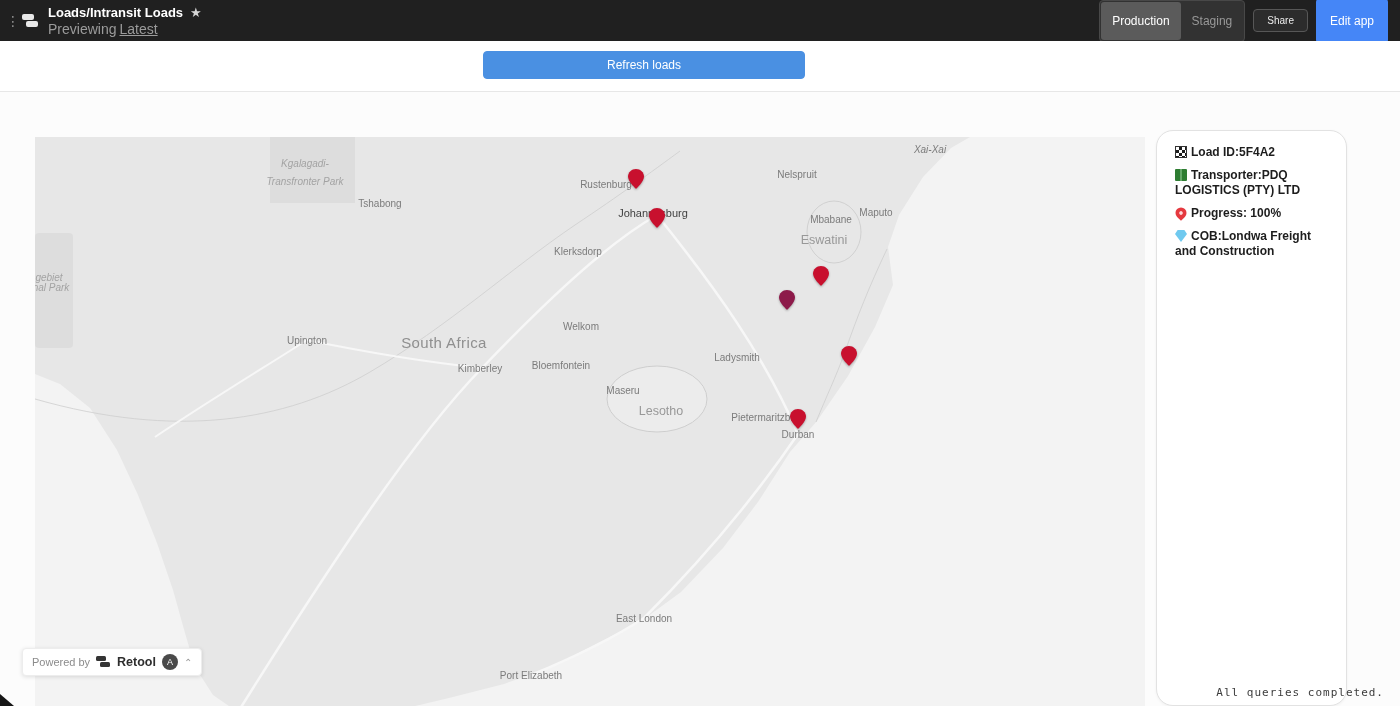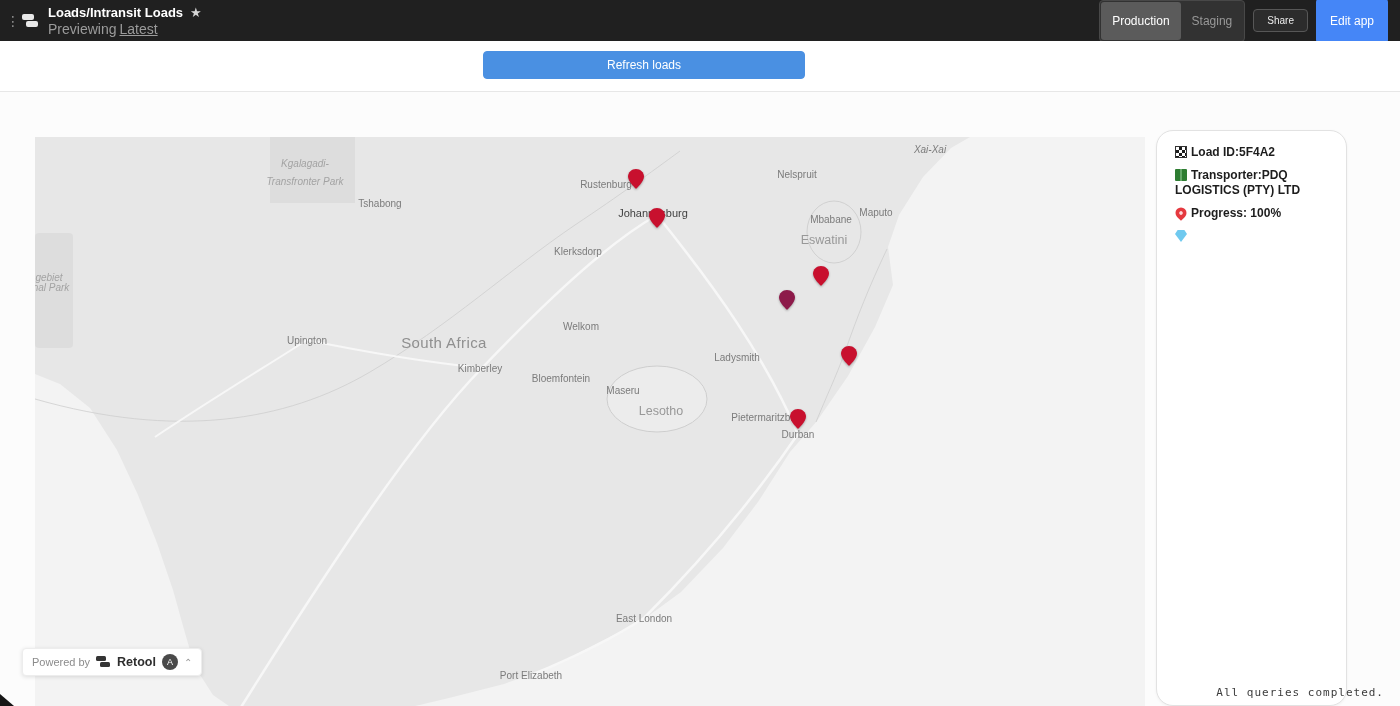--- a/index.html
+++ b/index.html
@@ -144,21 +144,21 @@
         <span class="map-label minor" style="left: 762px; top: 37px;">Nelspruit</span>
         <span class="map-label minor" style="left: 895px; top: 12px; font-style: italic;">Xai-Xai</span>
         <span class="map-label minor" style="left: 770px; top: 82px; margin-left: 26px;">Mbabane</span>
         <span class="map-label minor" style="left: 841px; top: 75px;">Maputo</span>
         <span class="map-label region" style="left: 789px; top: 103px;">Eswatini</span>
         <span class="map-label minor" style="left: 543px; top: 114px;">Klerksdorp</span>
         <span class="map-label minor" style="left: 546px; top: 189px;">Welkom</span>
         <span class="map-label minor" style="left: 272px; top: 203px;">Upington</span>
         <span class="map-label country" style="left: 409px; top: 205px;">South Africa</span>
         <span class="map-label minor" style="left: 445px; top: 231px;">Kimberley</span>
-        <span class="map-label minor" style="left: 526px; top: 241px; text-align: right;">Bloemfontein</span>
+        <span class="map-label minor" style="left: 526px; top: 228px; text-align: right;">Bloemfontein</span>
         <span class="map-label minor" style="left: 588px; top: 253px;">Maseru</span>
         <span class="map-label region" style="left: 626px; top: 274px;">Lesotho</span>
         <span class="map-label minor" style="left: 702px; top: 220px;">Ladysmith</span>
         <span class="map-label minor" style="left: 733px; top: 280px;">Pietermaritzburg</span>
         <span class="map-label minor" style="left: 763px; top: 297px;">Durban</span>
         <span class="map-label minor" style="left: 609px; top: 481px;">East London</span>
         <span class="map-label minor" style="left: 496px; top: 538px;">Port Elizabeth</span>
       </div>
     <div id="map-pins">
         <div class="map-pin" style="left: 593px; top: 32px;"><svg width="16" height="20" viewBox="0 0 16 20">
@@ -180,21 +180,21 @@
             <path d="M8 0C3.6 0 0 3.4 0 7.6 0 12.8 8 20 8 20s8-7.2 8-12.4C16 3.4 12.4 0 8 0z" fill="#c8102e"></path>
           </svg></div>
       </div>
   </div>
 
   <aside class="panel">
     <div id="panel-items">
         <div class="detail-line"><span class="micon flag-icon"></span><span>Load ID:5F4A2</span></div>
         <div class="detail-line"><span class="micon building-icon"></span><span>Transporter:PDQ LOGISTICS (PTY) LTD</span></div>
         <div class="detail-line"><span class="micon location-pin-icon"></span><span>Progress: 100%</span></div>
-        <div class="detail-line"><span class="micon gem-icon"></span></div>
+        <div class="detail-line"><span class="micon gem-icon"></span><span>COB:Londwa Freight and Construction</span></div>
       </div>
   </aside>
 </main>
 
 <div class="powered">
   <span class="pb-text">Powered by</span>
   <span class="pb-logo">
       <i></i>
       <i></i>
     </span>

